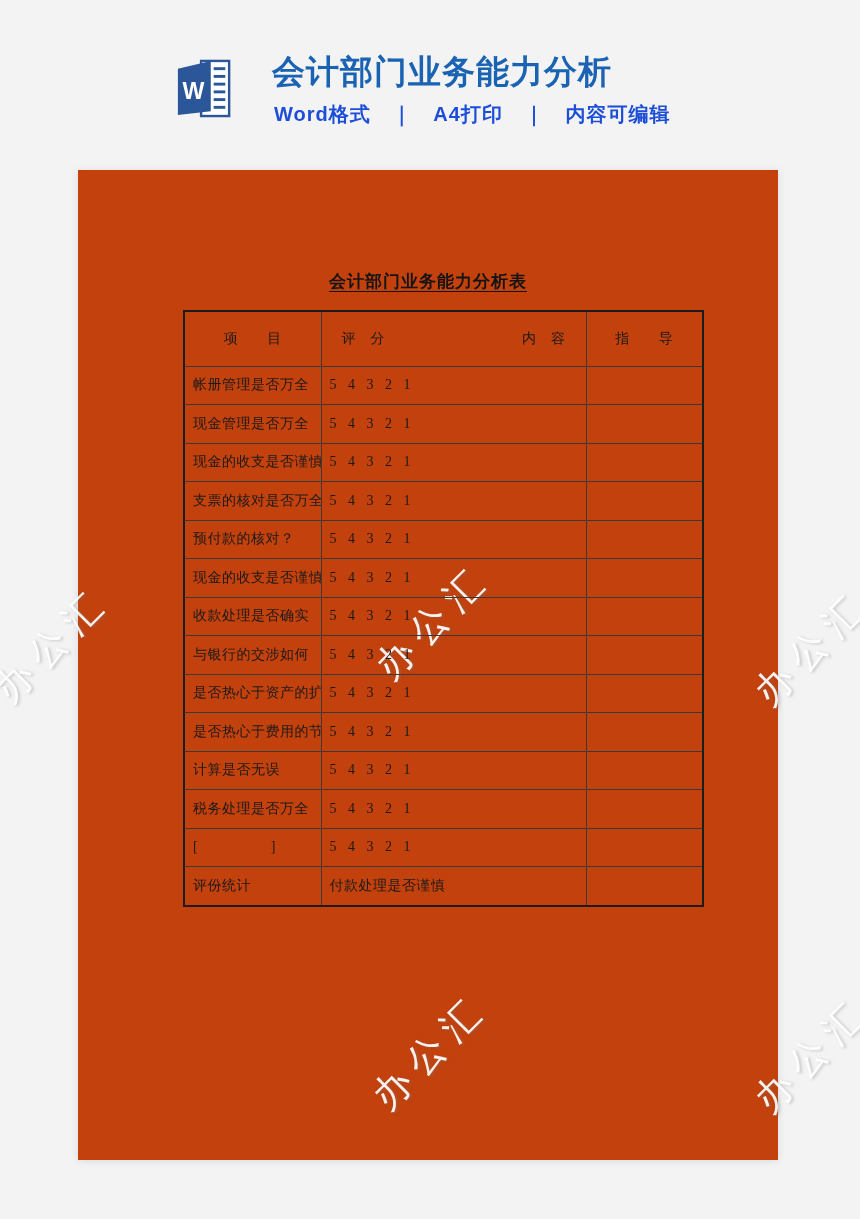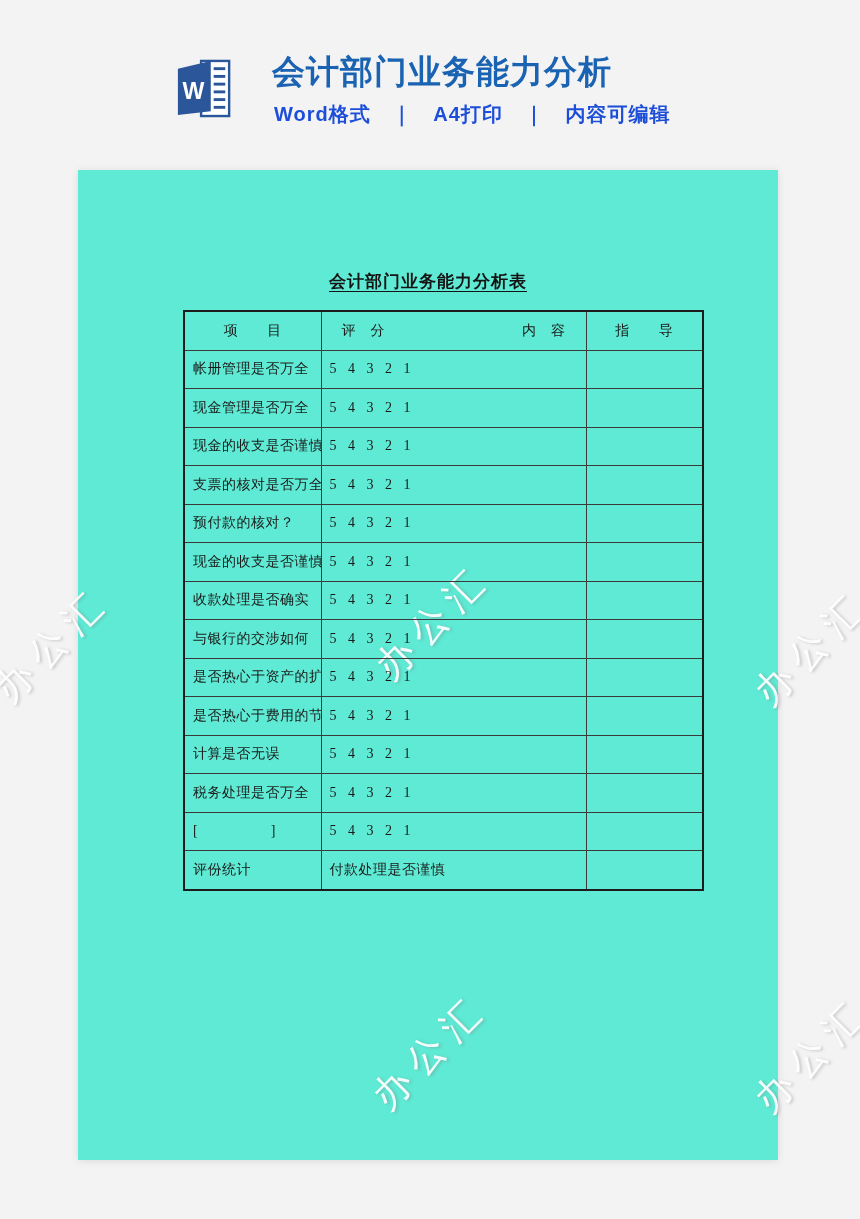--- a/index.html
+++ b/index.html
@@ -19,21 +19,21 @@
     color:#1a63b2;white-space:nowrap;
   }
   .sub-title{
     position:absolute;left:274px;top:101px;
     font-size:20px;font-weight:bold;letter-spacing:1px;
     color:#1d4ed8;white-space:nowrap;
   }
   
   .page{
     position:absolute;left:78px;top:170px;width:700px;height:990px;
-    background:#5eead4;
+    background:#c2410c;
     box-shadow:0 1px 8px rgba(0,0,0,0.10);
   }
   .page-content{position:relative;z-index:10;width:100%;height:100%;}
   .doc-title{
     position:absolute;left:0;top:100px;width:700px;
     text-align:center;
     font-family:"Liberation Sans",sans-serif;
     font-size:17px;font-weight:bold;letter-spacing:1px;
     color:#141414;
     text-decoration:underline;
@@ -47,21 +47,21 @@
     font-size:14px;color:#1a1a1a;
   }
   .analysis-table td,.analysis-table th{
     border:1px solid #3a3a3a;
     height:37.5px;padding:0 0 0 8px;
     text-align:left;vertical-align:middle;
     font-weight:normal;letter-spacing:0.5px;
     overflow:hidden;white-space:nowrap;
   }
   .analysis-table{border:2px solid #1c1c1c;}
-  .analysis-table .hdr-item,.analysis-table .hdr-guide{text-align:center;padding:0;}
+  .analysis-table .hdr-item,.analysis-table .hdr-guide{text-align:center;padding:8px;}
   .analysis-table .hdr-mid{padding:0 20px 0 8px;}
   .hdr-flex{display:flex;justify-content:space-between;margin-left:12px;}
   .score{word-spacing:7px;}
   
   .watermark{
     position:absolute;z-index:5;
     width:220px;text-align:center;
     transform:translate(-50%,-50%) rotate(-45deg);
     font-size:38px;letter-spacing:10px;
     color:rgba(255,255,255,0.92);

